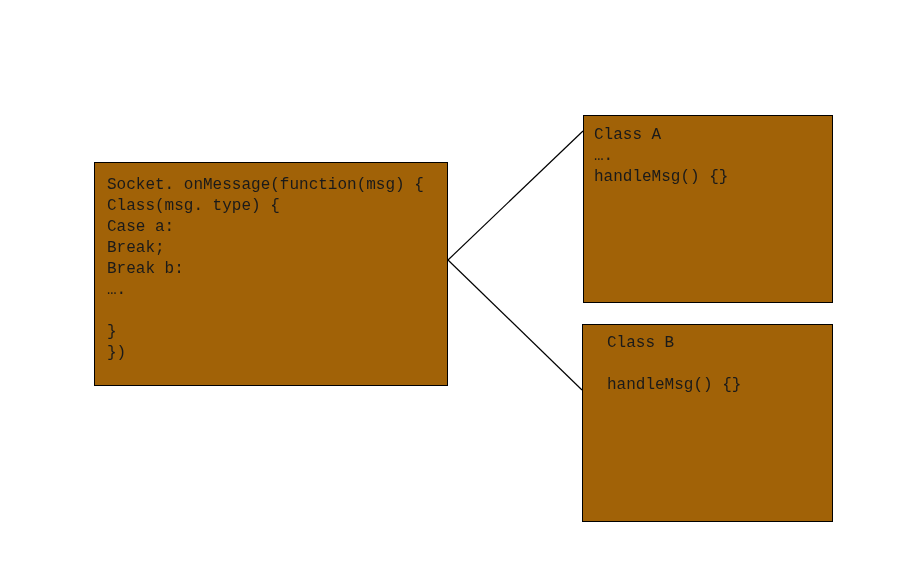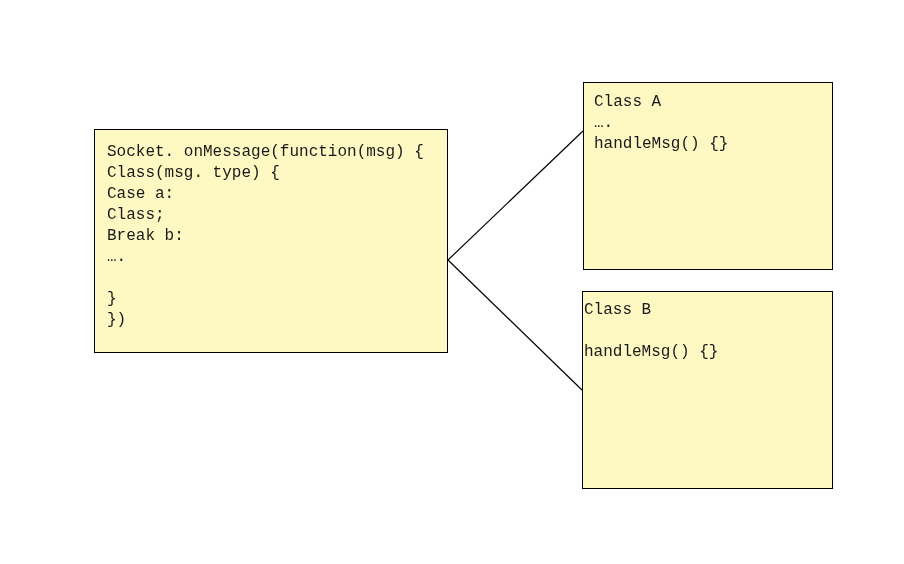--- a/index.html
+++ b/index.html
@@ -18,46 +18,47 @@
   }
   .connector-layer {
     position: absolute;
     top: 0;
     left: 0;
     width: 904px;
     height: 564px;
   }
   .node-box {
     position: absolute;
-    background: #fef9c3;
+    background: #a16207;
     border: 1px solid #000000;
     box-sizing: border-box;
     font-size: 16px;
     line-height: 21px;
+    margin-top: 33px;
   }
   .code-box {
     left: 94px;
     top: 129px;
     width: 354px;
     height: 224px;
     padding: 12px 6px 0 12px;
   }
   .class-a-box {
     left: 583px;
     top: 82px;
     width: 250px;
     height: 188px;
     padding: 9px 6px 0 10px;
   }
   .class-b-box {
     left: 582px;
     top: 291px;
     width: 251px;
     height: 198px;
-    padding: 8px 6px 0 1px;
+    padding: 8px 6px 0 24px;
   }
   .code-line {
     height: 21px;
     white-space: pre;
     overflow: hidden;
   }
 </style>
 </head>
 <body>
 
@@ -65,21 +66,21 @@
 
   <svg class="connector-layer" viewBox="0 0 904 564" xmlns="http://www.w3.org/2000/svg">
     <line x1="448" y1="260" x2="583" y2="131" stroke="#000000" stroke-width="1.2"></line>
     <line x1="448" y1="260" x2="582" y2="390" stroke="#000000" stroke-width="1.2"></line>
   </svg>
 
   <div class="node-box code-box">
     <div class="code-line">Socket. onMessage(function(msg) {</div>
     <div class="code-line">Class(msg. type) {</div>
     <div class="code-line">Case a:</div>
-    <div class="code-line">Class;</div>
+    <div class="code-line">Break;</div>
     <div class="code-line">Break b:</div>
     <div class="code-line">….</div>
     <div class="code-line"></div>
     <div class="code-line">}</div>
     <div class="code-line">})</div>
   </div>
 
   <div class="node-box class-a-box">
     <div class="code-line">Class A</div>
     <div class="code-line">….</div>

